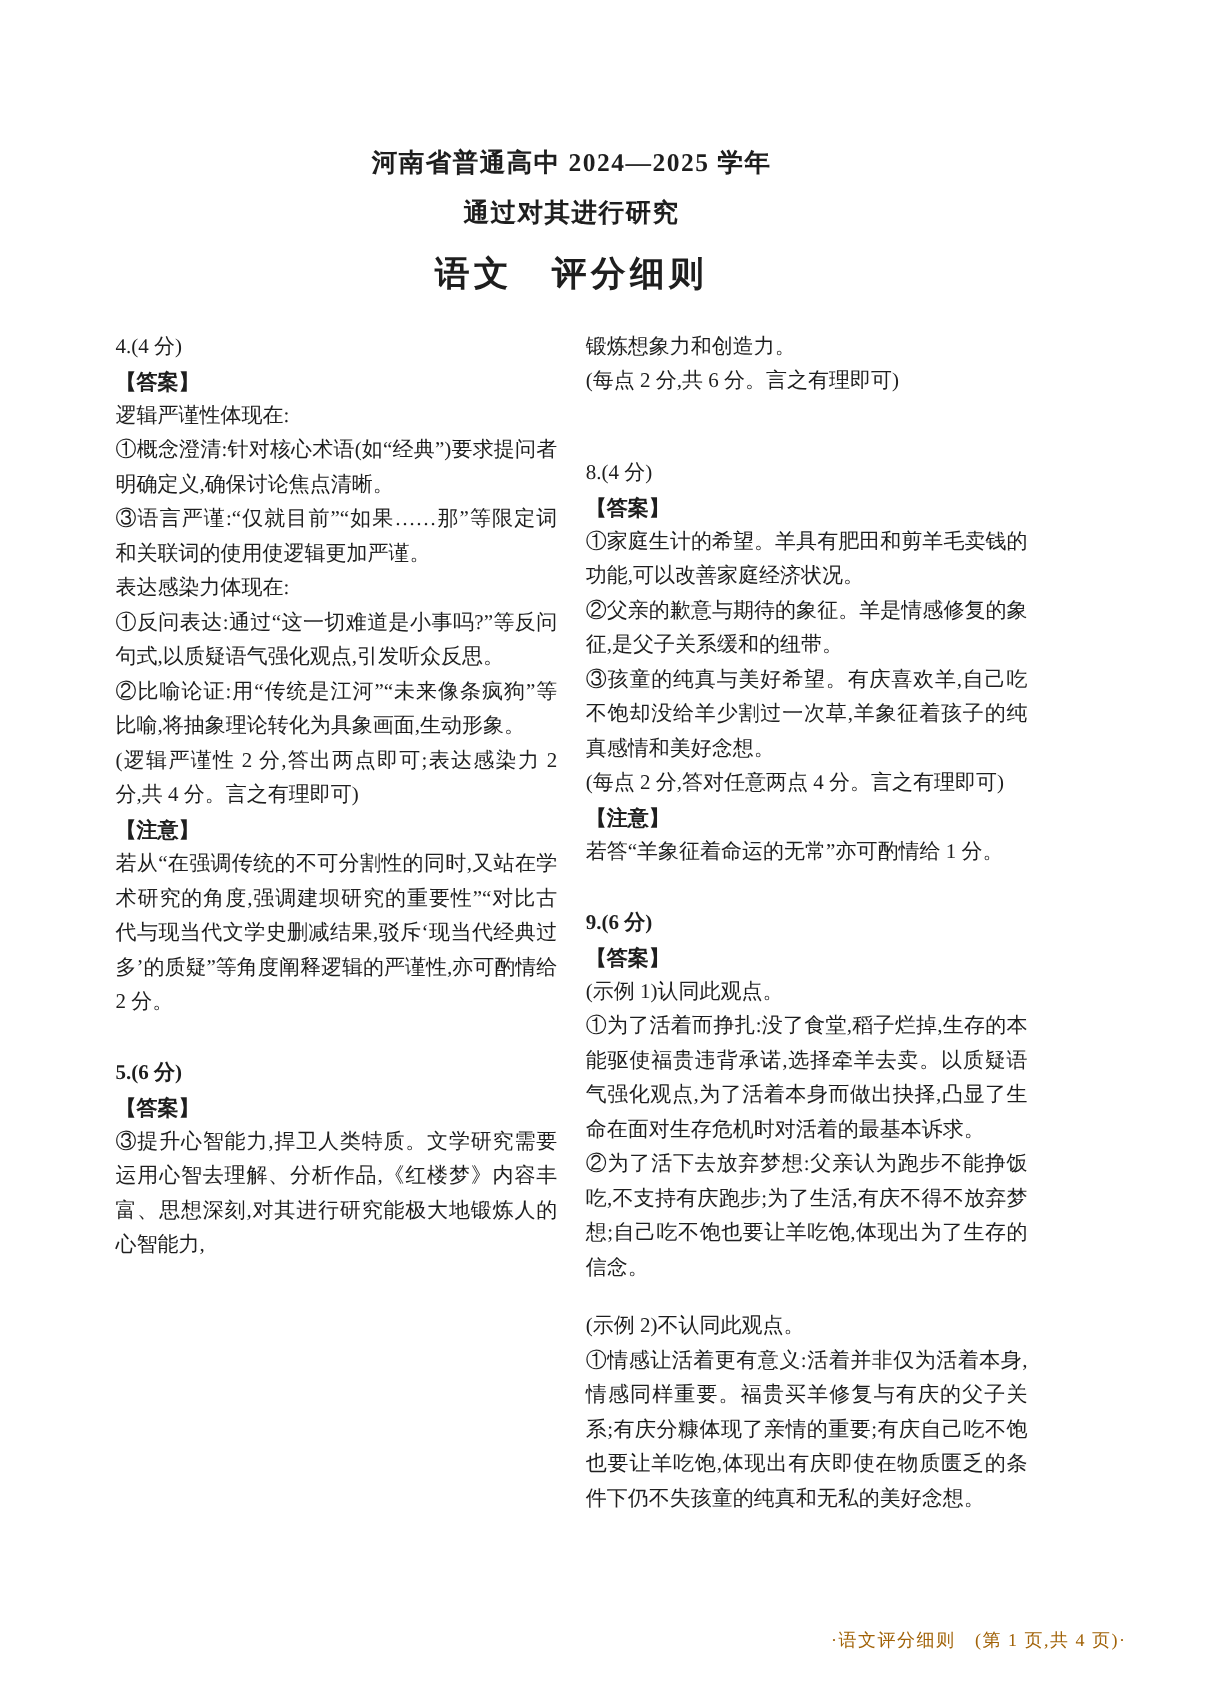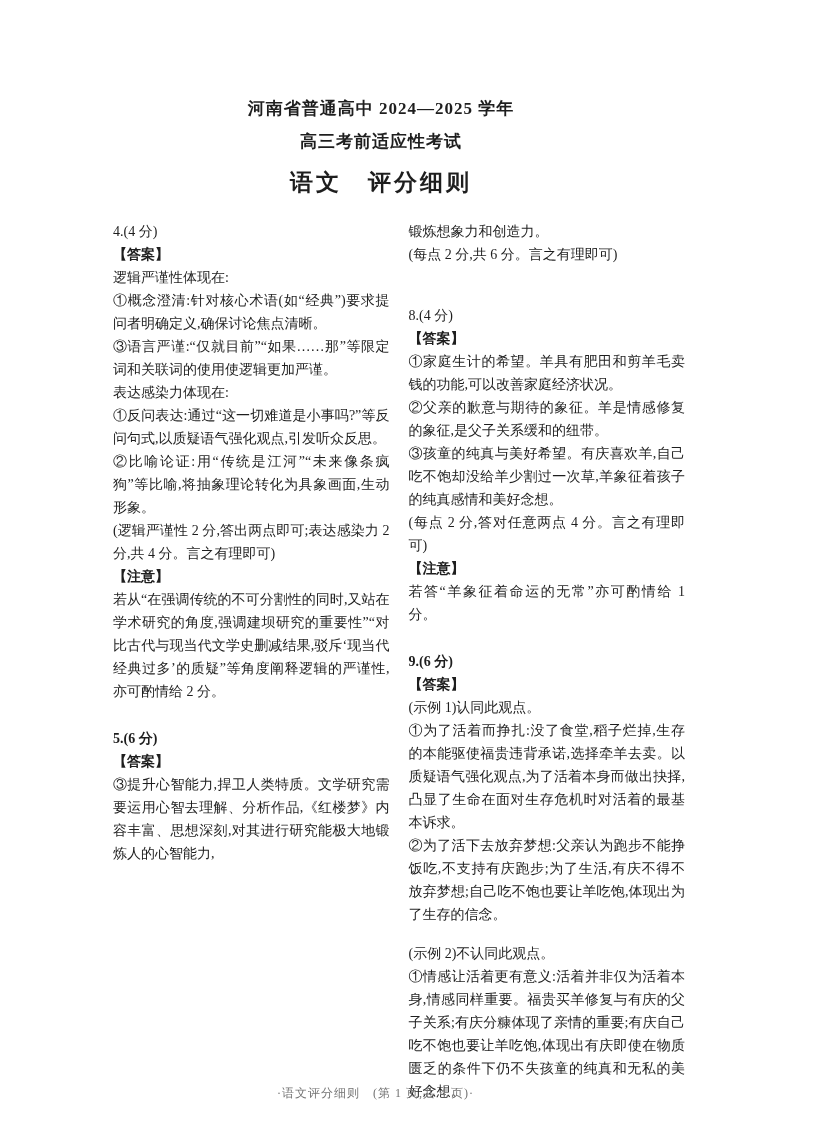--- a/index.html
+++ b/index.html
@@ -27,54 +27,53 @@
     font-size: 23px;
     font-weight: bold;
     margin-top: 9px;
     letter-spacing: 3px;
     font-family: Liberation Mono, monospace;
   }
   .columns {
     display: flex;
     gap: 19px;
     margin-top: 22px;
-    margin-left: 36px;
   }
   .col {
     width: 320px;
     font-size: 14px;
     line-height: 23px;
   }
   .col p { text-align: justify; }
   .blabel {
     font-family: "Liberation Sans", "DejaVu Sans", sans-serif;
     font-weight: bold;
   }
   .mt-q  { margin-top: 24px; font-weight: bold; }
   .mt-q8 { margin-top: 38px; }
   .mt-ex { margin-top: 16px; }
   .footer {
     position: absolute;
     left: 0;
     bottom: 36px;
     width: 100%;
-    text-align: center;
+    text-align: right;
     font-size: 12px;
-    color: #737373;
+    color: #a16207;
     letter-spacing: 1px;
   }
 </style>
 </head>
 <body>
 
 <div class="page">
 
   <header class="titles">
     <div class="title-line">河南省普通高中 2024—2025 学年</div>
-    <div class="title-line">高三考前适应性考试</div>
+    <div class="title-line">通过对其进行研究</div>
     <div class="subject-title">语文　评分细则</div>
   </header>
 
   <main class="columns">
 
     <section class="col">
       <p>4.(4 分)</p>
       <p class="blabel">【答案】</p>
       <p>逻辑严谨性体现在:</p>
       <p>①概念澄清:针对核心术语(如“经典”)要求提问者明确定义,确保讨论焦点清晰。</p>

